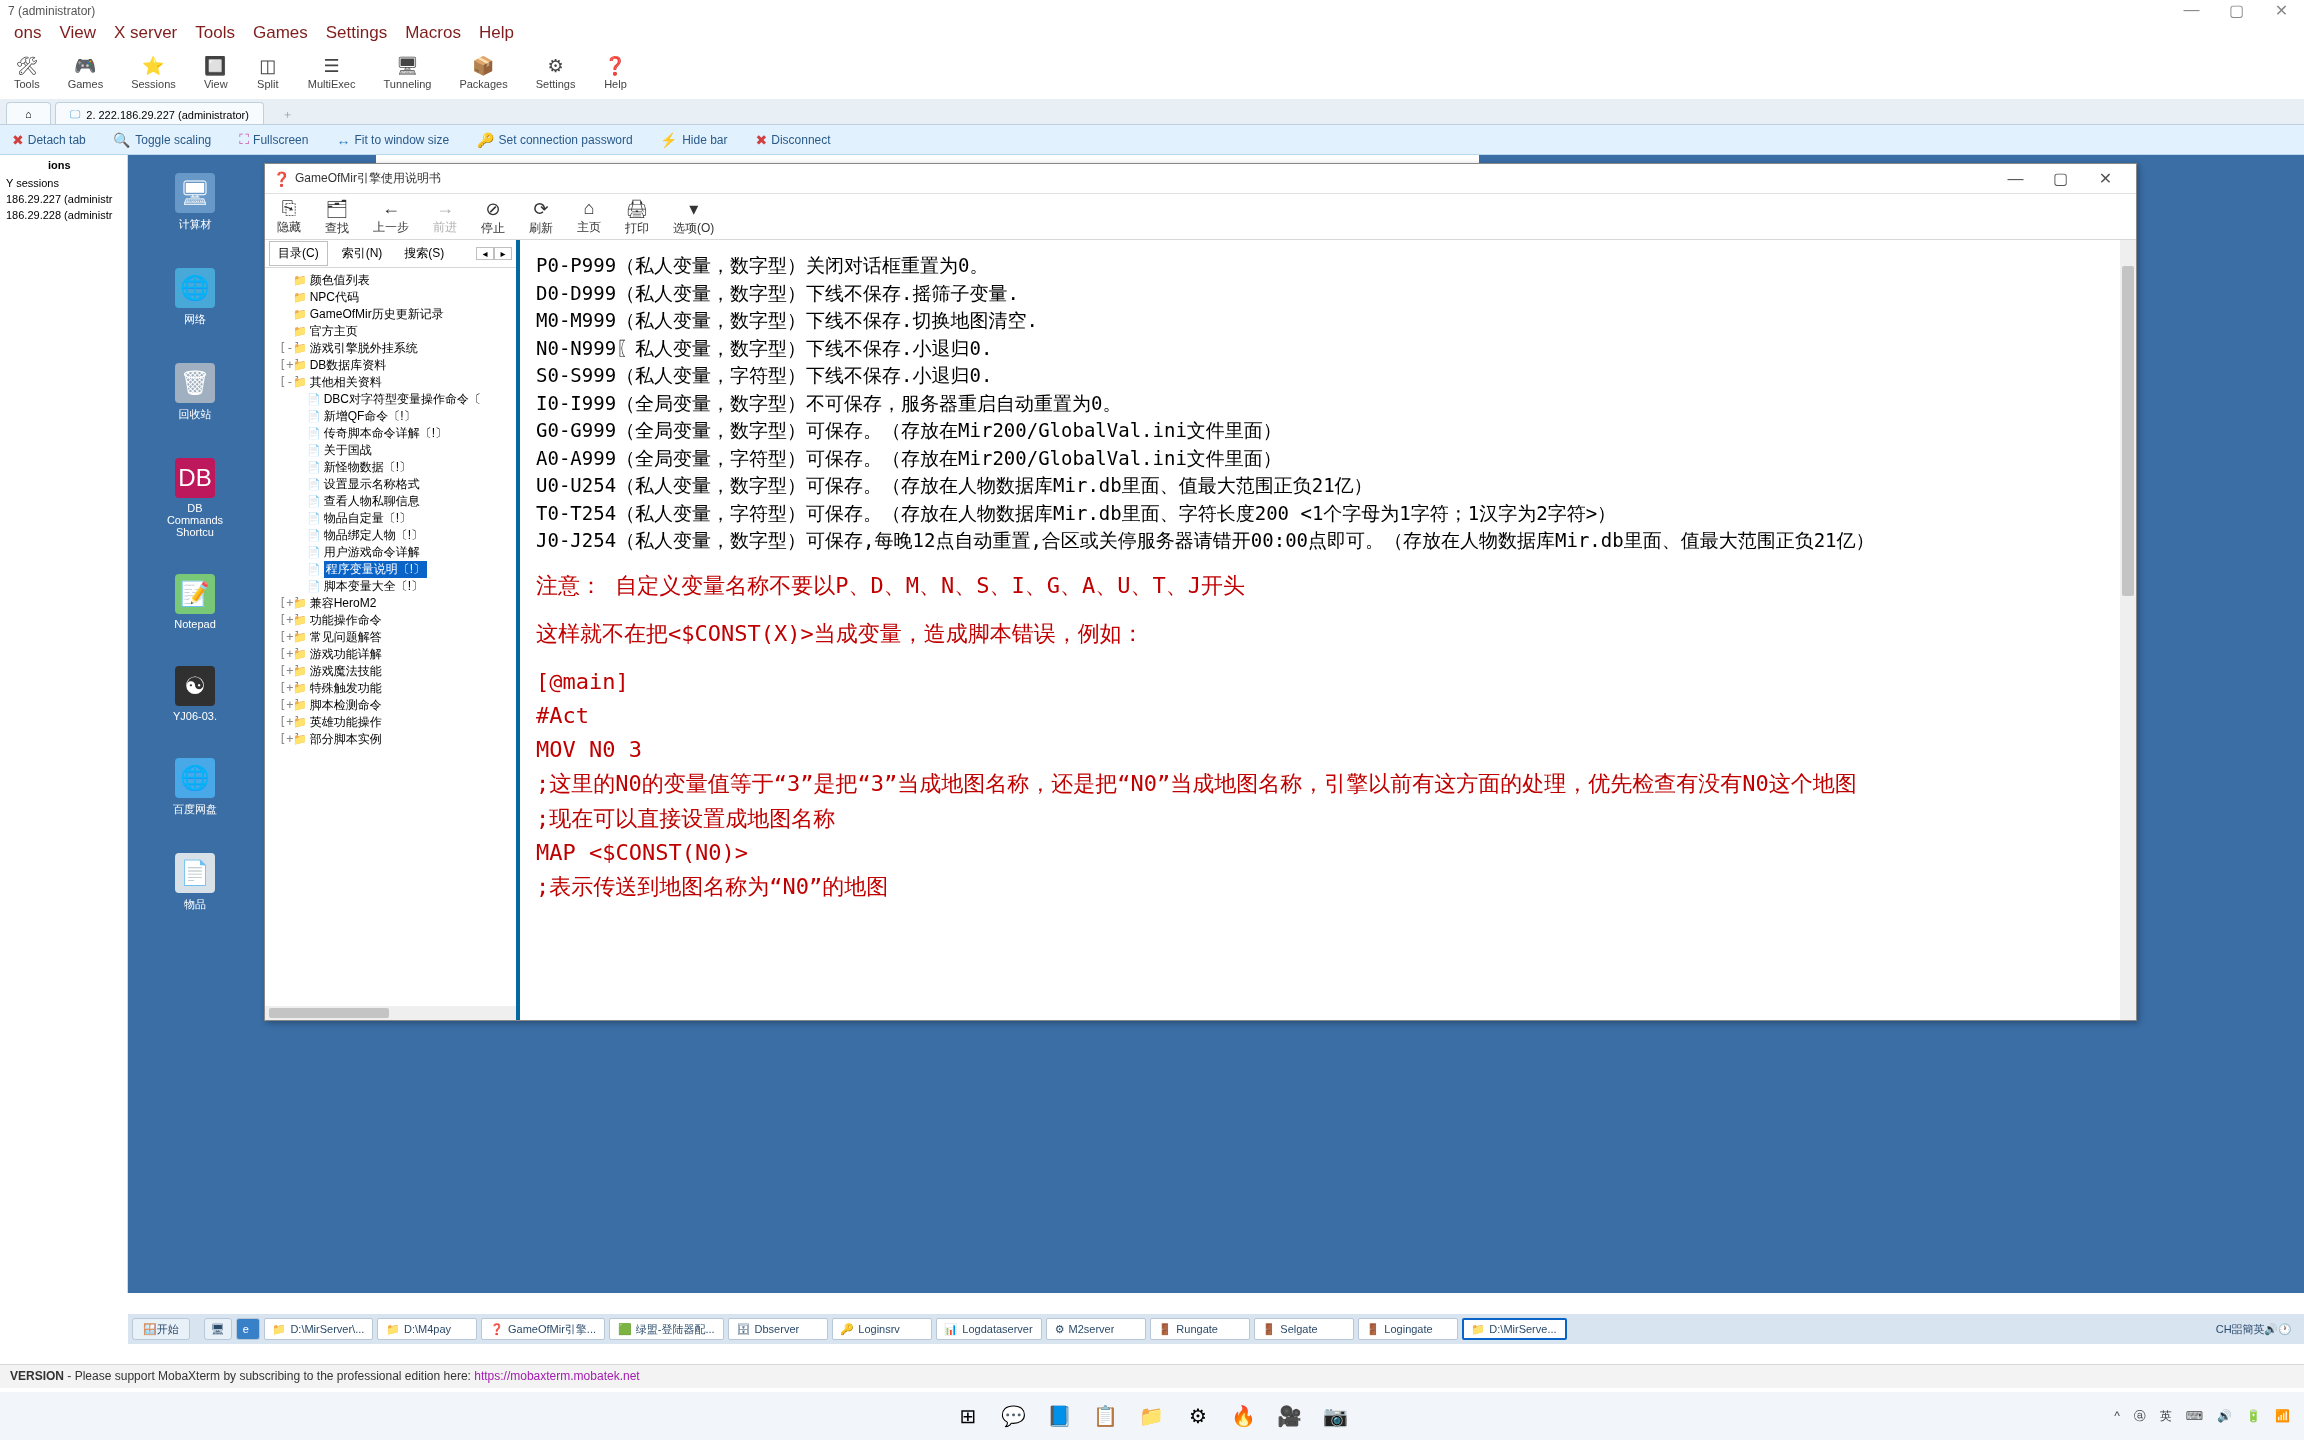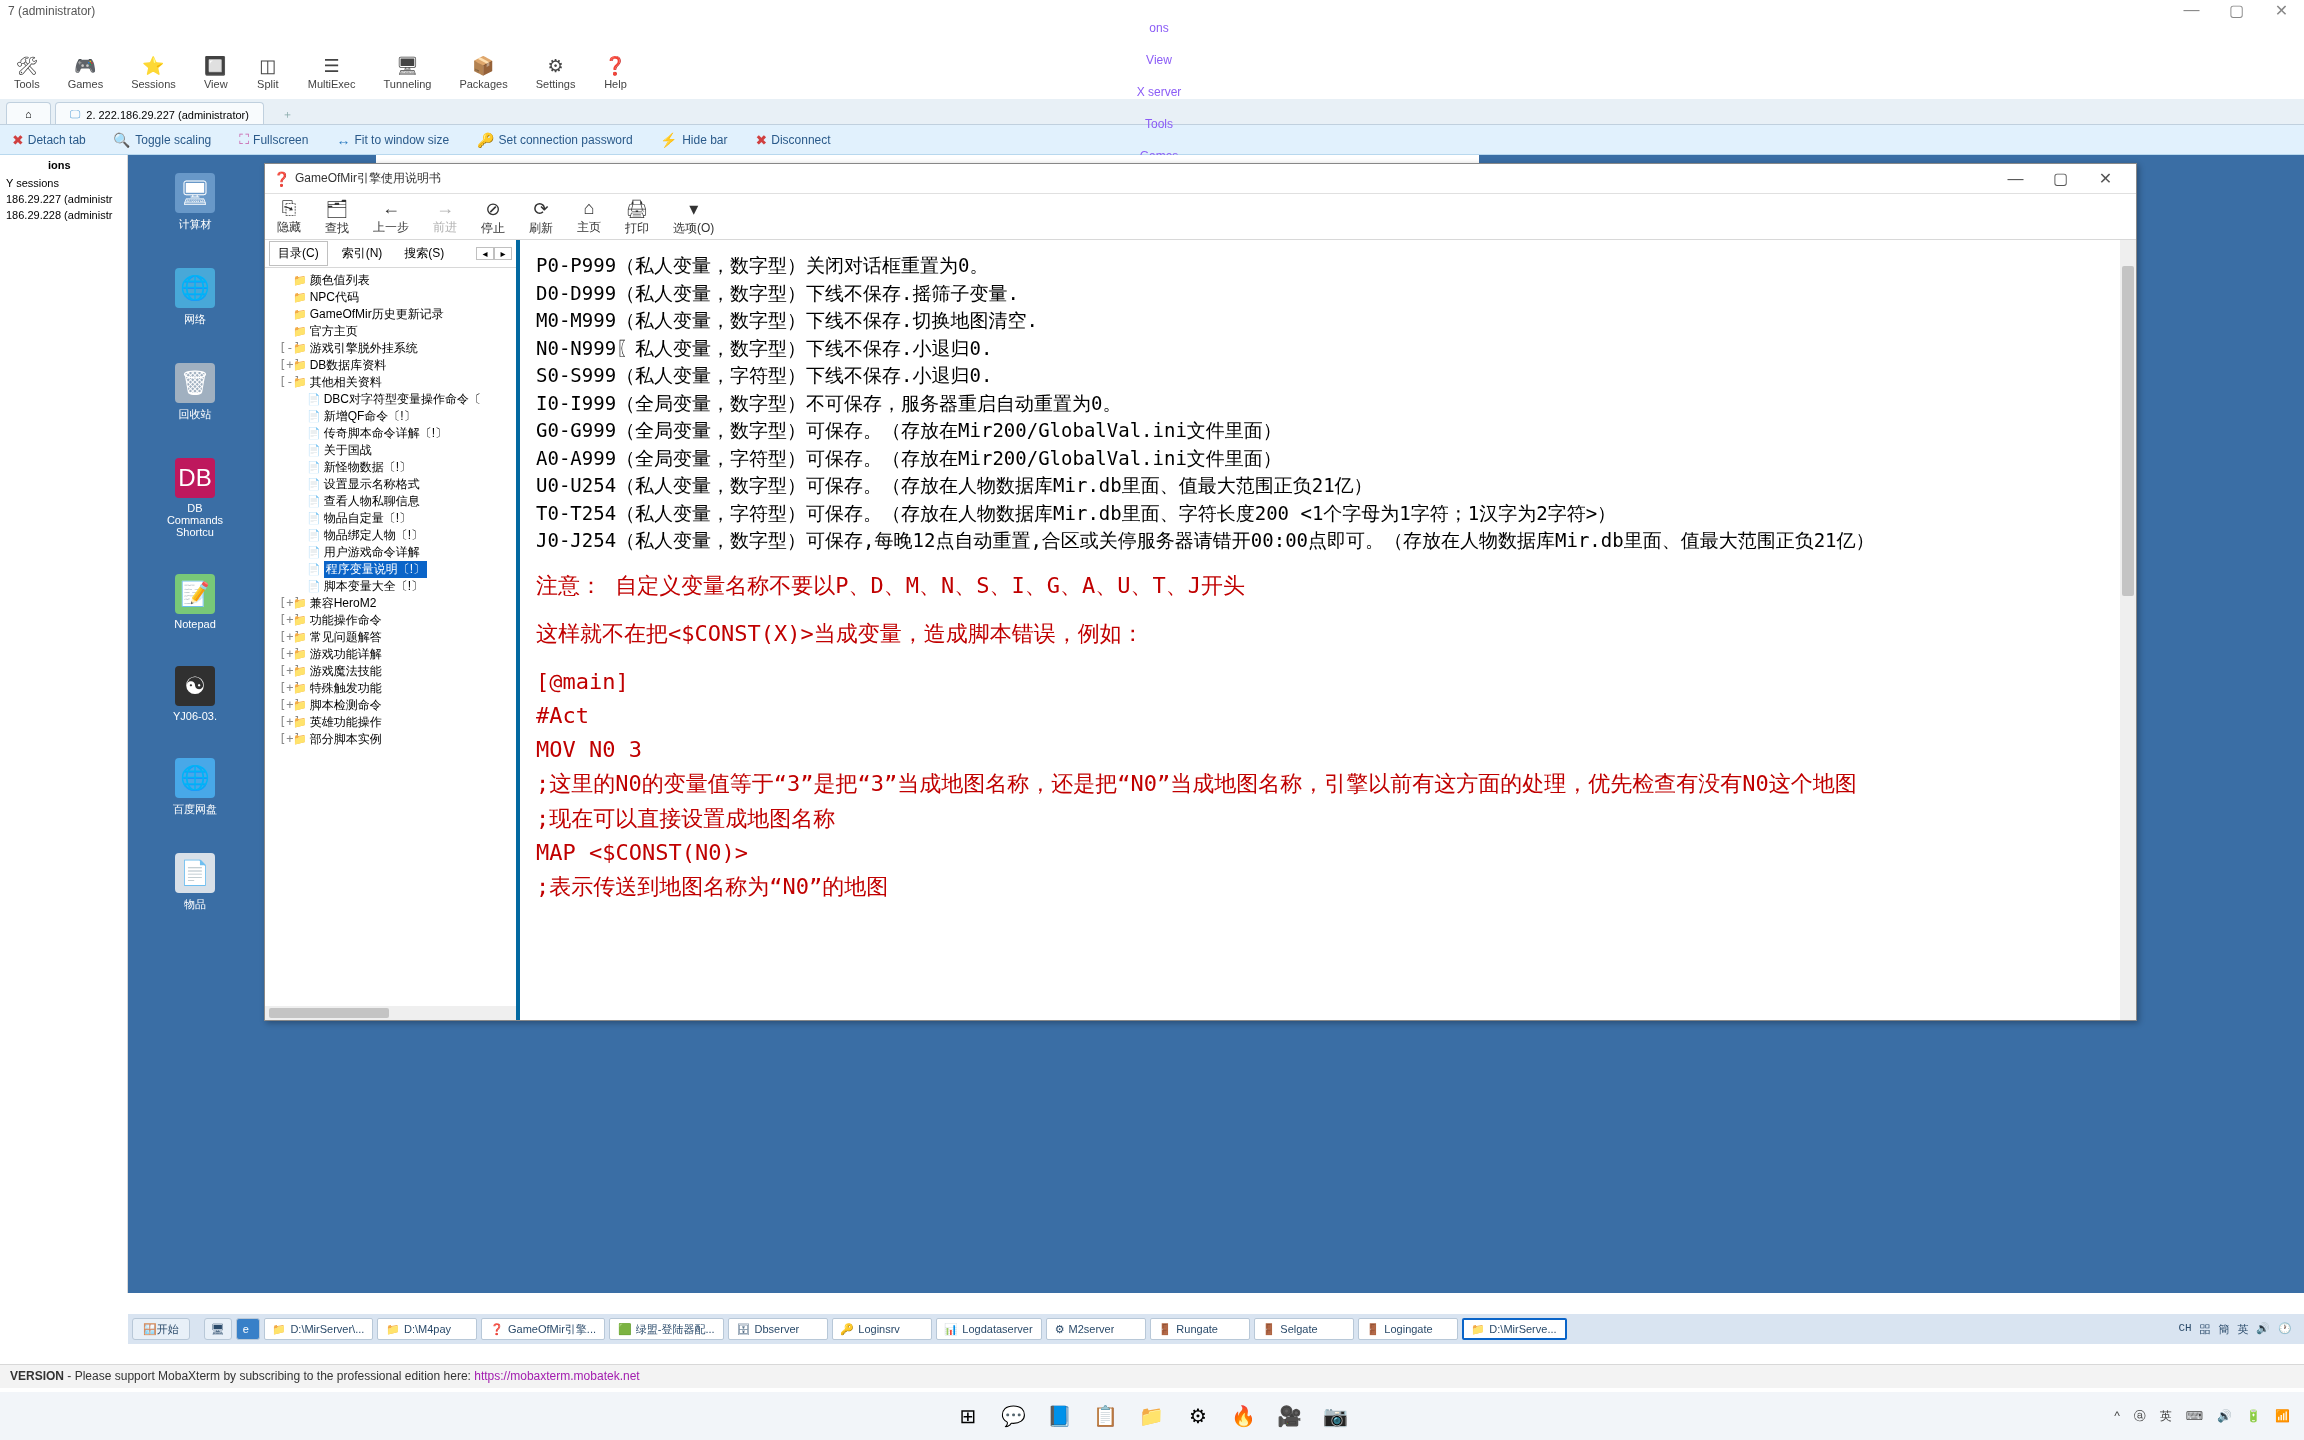--- a/index.html
+++ b/index.html
@@ -2,21 +2,21 @@
 <html><head>
 <meta charset="utf-8">
 <style>
 * { box-sizing: border-box; margin: 0; padding: 0; }
 body { font-family: "Microsoft YaHei", Tahoma, Arial, sans-serif; font-size: 12px; background: #fff; width: 2304px; height: 1440px; overflow: hidden; position: relative; }
 
 
 .moba-titlebar { height: 21px; background: #fff; display: flex; align-items: center; padding-left: 8px; font-size: 12px; color: #555; }
 .moba-titlebar .winbtns { margin-left: auto; display: flex; }
 .moba-titlebar .winbtns div { width: 45px; text-align: center; font-size: 16px; color: #888; }
-.moba-menubar { height: 24px; background: #fff; display: flex; gap: 18px; padding-left: 14px; align-items: center; font-size: 12px; color: #8b5cf6; flex-direction: column; }
+.moba-menubar { height: 24px; background: #fff; display: flex; gap: 18px; padding-left: 14px; align-items: center; font-size: 17px; color: #7f1d1d; }
 .moba-toolbar { height: 54px; background: #fff; display: flex; gap: 28px; padding: 4px 14px; }
 .tb-btn { display: flex; flex-direction: column; align-items: center; justify-content: center; font-size: 11px; color: #444; }
 .tb-btn .ic { width: 24px; height: 24px; font-size: 18px; display: flex; align-items: center; justify-content: center; }
 .moba-tabs { height: 26px; background: #e8f0f6; display: flex; align-items: flex-end; padding-left: 6px; border-bottom: 1px solid #c0d0de; }
 .moba-tab { background: #f8fbfd; border: 1px solid #c0d0de; border-bottom: none; border-radius: 4px 4px 0 0; height: 22px; padding: 2px 14px 0; font-size: 11px; display: flex; align-items: center; gap: 6px; margin-right: 4px; }
 .moba-tab.plus { background: transparent; border: none; color: #8aa; }
 .moba-actionbar { height: 30px; background: #e1f1fd; display: flex; align-items: center; gap: 28px; padding-left: 12px; font-size: 12px; color: #2a5a8a; border-bottom: 1px solid #b8d8ee; }
 .ab-item { display: flex; align-items: center; gap: 4px; }
 .ab-item .ai { font-size: 14px; }
 
@@ -58,21 +58,21 @@
 .chm-content .blackblock { font-family: SimSun, monospace; white-space: pre; font-size: 19px; }
 .chm-content .note-red { color: #c00000; font-size: 22px; margin-top: 14px; line-height: 1.55; }
 .chm-scroll { position: absolute; right: 0; top: 76px; bottom: 0; width: 16px; background: #efefef; }
 .chm-scroll .thumb { position: absolute; left: 2px; right: 2px; top: 26px; height: 330px; background: #c4c4c4; border-radius: 2px; }
 
 
 .remote-taskbar { position: absolute; left: 128px; top: 1314px; right: 0; height: 30px; background: #d9e4f1; display: flex; align-items: center; gap: 4px; padding: 0 4px; font-size: 11px; color: #2a4a6a; }
 .rt-start { padding: 0 10px; border: 1px solid #b8c8d8; background: #e8f0f8; border-radius: 3px; height: 22px; display: flex; align-items: center; }
 .rt-btn { padding: 0 8px; border: 1px solid #b8c8d8; background: #fff; height: 22px; display: flex; align-items: center; gap: 4px; border-radius: 2px; min-width: 100px; }
 .rt-btn.active { background: #fff; border: 2px solid #0a64c8; }
-.rt-tray { margin-left: auto; display: flex; gap: 8px; padding-right: 8px; font-family: Liberation Mono, monospace; }
+.rt-tray { margin-left: auto; display: flex; align-items: center; padding-right: 8px; }
 
 
 .version-bar { position: absolute; left: 0; bottom: 52px; right: 0; height: 24px; background: #f3f3f3; font-size: 12px; padding: 4px 10px; color: #333; border-top: 1px solid #d8d8d8; }
 .version-bar b { font-weight: bold; }
 .version-bar a { color: #a21caf; }
 
 
 .host-taskbar { position: absolute; left: 0; bottom: 0; right: 0; height: 48px; background: #f2f5f9; display: flex; align-items: center; padding: 0 14px; }
 .host-center { position: absolute; left: 50%; transform: translateX(-50%); display: flex; gap: 14px; }
 .host-center .hic { width: 32px; height: 32px; border-radius: 4px; display: flex; align-items: center; justify-content: center; font-size: 20px; }

